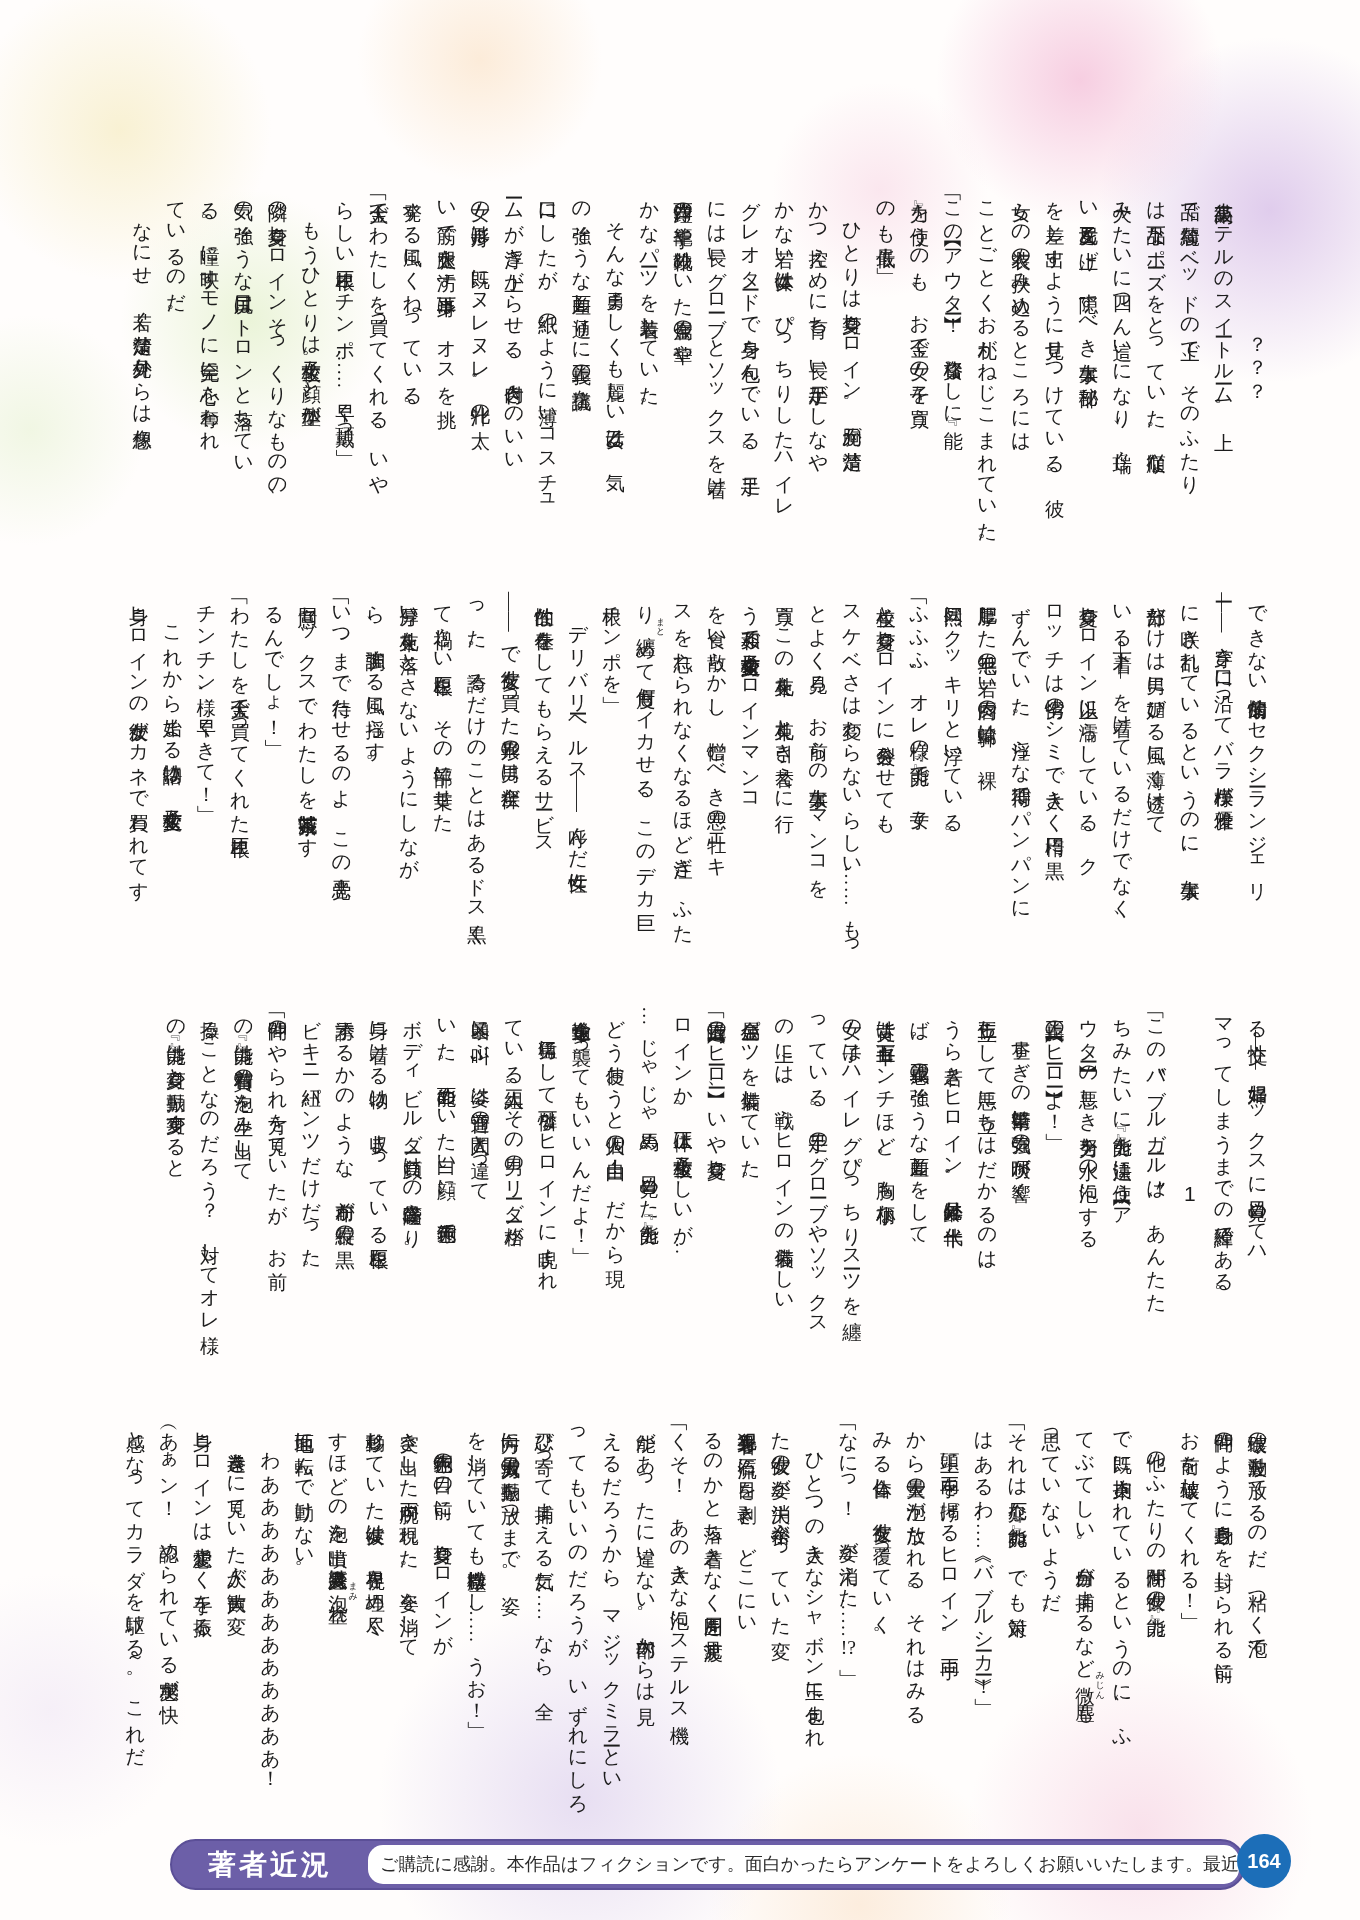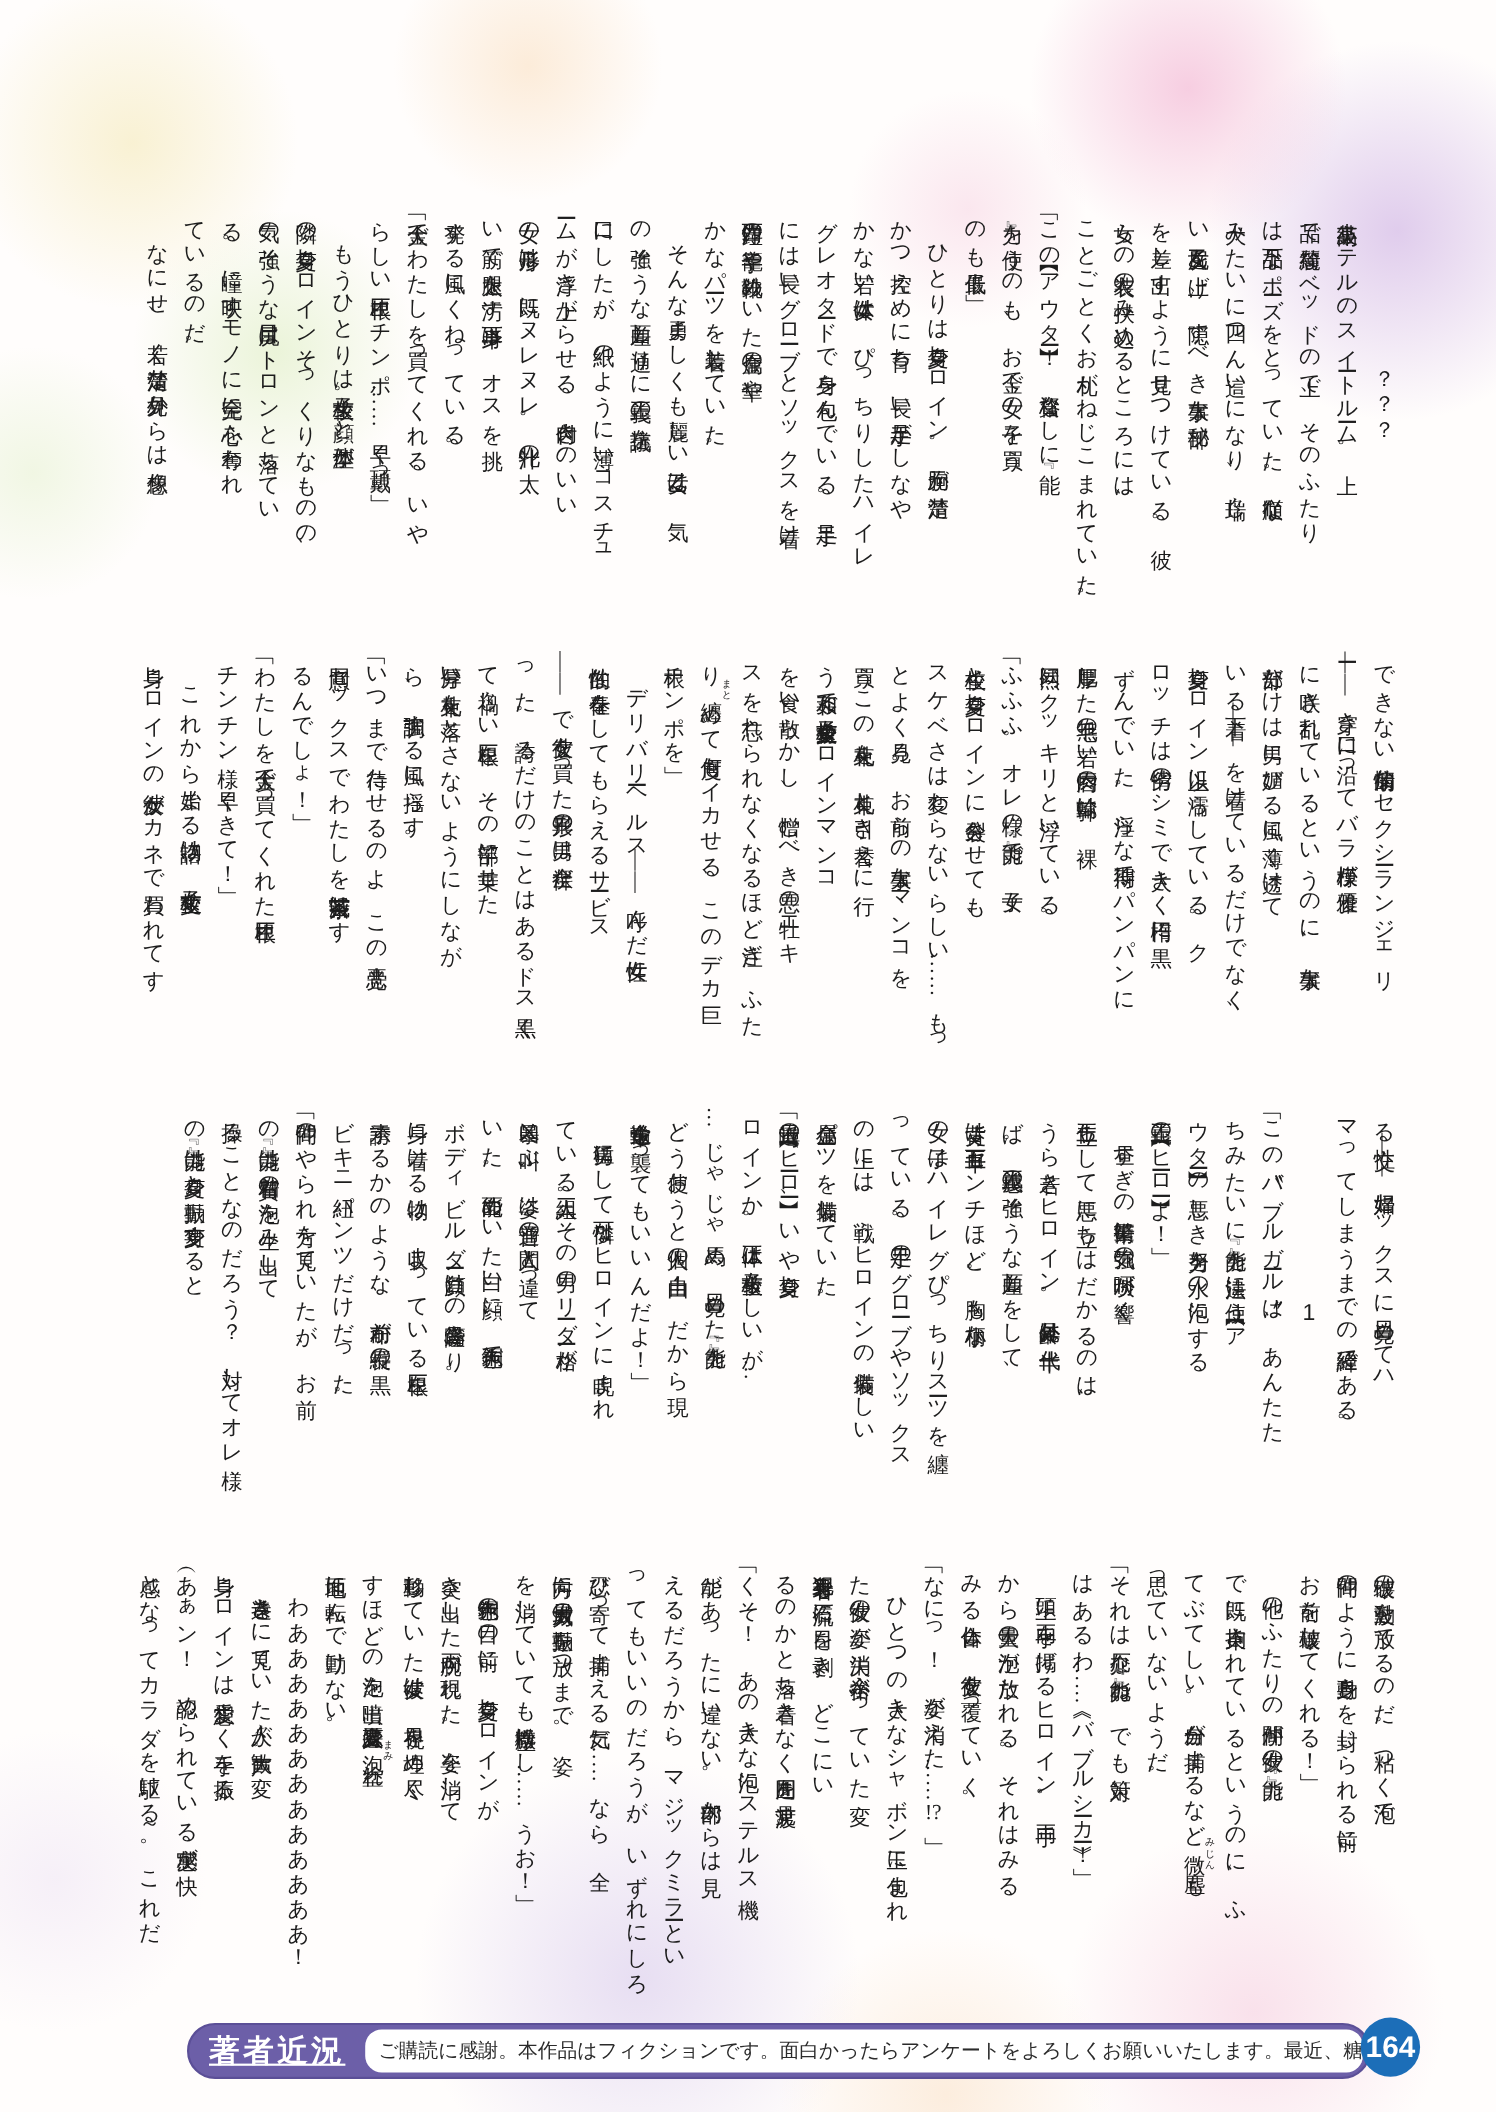--- a/index.html
+++ b/index.html
@@ -36,32 +36,32 @@
   .gq{color:#8d8d8d;}
   .tcy{text-combine-upright:all;-webkit-text-combine:horizontal;}
   ruby rt{font-size:9px;letter-spacing:0;}
   .footer-bar{
     position:absolute;left:170px;top:1839px;width:1076px;height:51px;
     background:#6c5fa8;border:2px solid #5b4f97;border-radius:26px;
     box-sizing:border-box;display:flex;align-items:stretch;
     font-family:"Liberation Sans","DejaVu Sans",sans-serif;
   }
   .footer-badge{
-    width:160px;display:flex;align-items:center;justify-content:center;
-    color:#ffffff;font-weight:bold;font-size:28px;letter-spacing:3px;text-decoration:underline;
+    width:196px;display:flex;align-items:center;justify-content:center;
+    color:#ffffff;font-weight:bold;font-size:28px;letter-spacing:3px;
   }
   .footer-box{
     flex:1;margin:4px 5px 4px 0;background:#ffffff;border-radius:15px;
     padding:2px 12px;box-sizing:border-box;
     display:flex;flex-direction:column;justify-content:center;
     color:#2b2b2b;font-size:18px;line-height:21px;white-space:nowrap;overflow:hidden;
   }
   .page-num{
     position:absolute;left:1237px;top:1834px;width:54px;height:54px;border-radius:50%;
-    background:#1c6eb8;color:#ffffff;font-weight:bold;font-size:27px;
+    background:#1c6eb8;color:#ffffff;font-weight:bold;font-size:20px;
     display:flex;align-items:center;justify-content:center;
     font-family:"Liberation Sans","DejaVu Sans",sans-serif;
   }
 </style>
 </head>
 <body>
 
 <div class="page">
 
   <div class="band band-1"><div class="tline header">？？？</div><div class="tline">某高級ホテルのスイートルーム。上</div><div class="tline">品で綺麗なベッドの上で、そのふたり</div><div class="tline">は下品なポーズをとっていた。従順な</div><div class="tline">犬みたいに四つん這いになり、瑞々し</div><div class="tline">い乙女尻を上げ、隠すべき大事な秘部</div><div class="tline">を差し出すように見せつけている。彼</div><div class="tline">女らの衣装の挟み込めるところには、</div><div class="tline">ことごとくお札がねじこまれていた。</div><div class="tline">「この【アウター】！　資格なしに<span class="gq">『</span>能</div><div class="tline">力<span class="gq">』</span>を使うのも、お金で女の子を買う</div><div class="tline">のも最低！」</div><div class="tline">　ひとりは変身ヒロイン。胸元が清楚</div><div class="tline">かつ控えめに育ち、長い手足がしなや</div><div class="tline">かな若い女体は、ぴっちりしたハイレ</div><div class="tline">グレオタードで身を包んでいる。手足</div><div class="tline">には長いグローブとソックスを着け、</div><div class="tline">西洋鎧の籠手や鉄靴めいた金属の華や</div><div class="tline">かなパーツを装着していた。</div><div class="tline">　そんな勇ましくも麗しい乙女は、気</div><div class="tline">の強そうな面差し通りに正義の抗議を</div><div class="tline">口にしたが、紙のように薄いコスチュ</div><div class="tline">ームが浮き上がらせる、肉付きのいい</div><div class="tline">女の舟形は、既にヌレヌレ。牝汁の太</div><div class="tline">い筋で太腿を汚す下半身は、オスを挑</div><div class="tline">発する風にくねっている。</div><div class="tline">「大金でわたしを買ってくれる、いや</div><div class="tline">らしい巨根オチンポ……早く頂戴っ」</div><div class="tline">　もうひとりは女子校生。顔と体型が</div><div class="tline">隣の変身ヒロインそっくりなものの、</div><div class="tline">気の強そうな目尻はトロンと落ちてい</div><div class="tline">る。瞳に映すモノに完全に心を奪われ</div><div class="tline">ているのだ。</div><div class="tline">　なにせ、若く清楚な外見からは想像</div></div>

